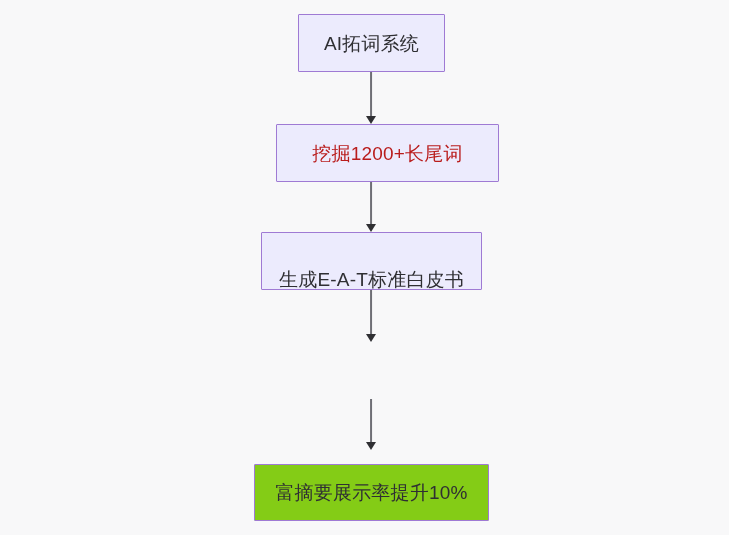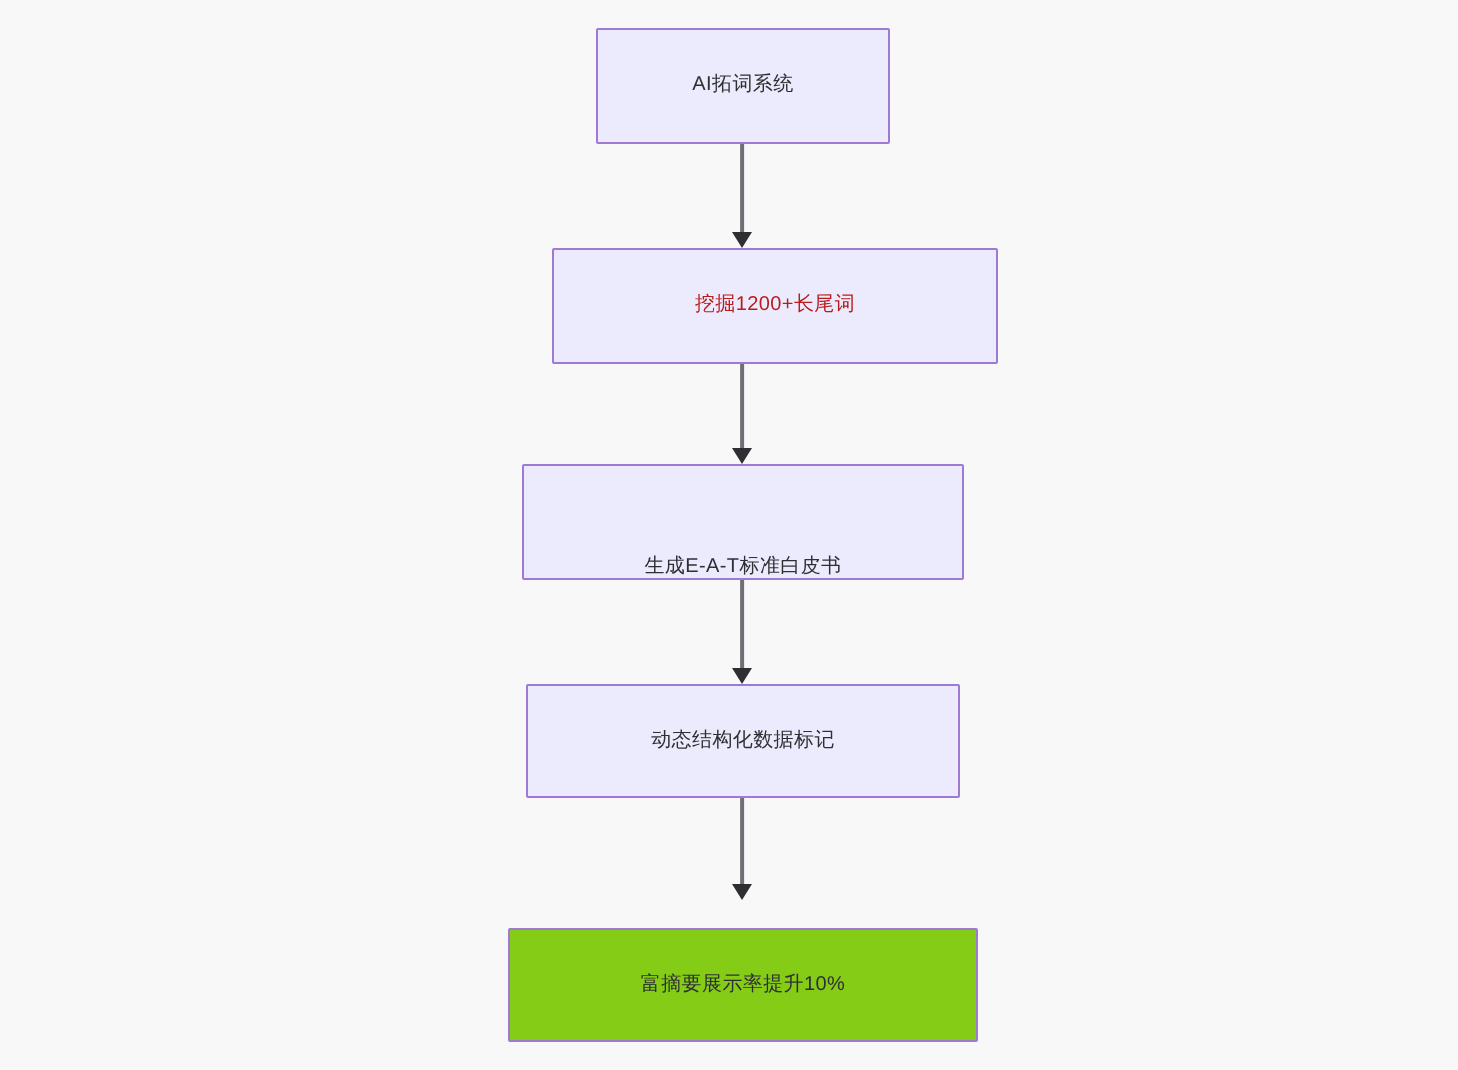--- a/index.html
+++ b/index.html
@@ -21,21 +21,21 @@
   .node {
     position: absolute;
     box-sizing: border-box;
     background: #ecebfd;
     border: 1.4px solid #9f7ad4;
     border-radius: 1px;
     display: flex;
     align-items: center;
     justify-content: center;
     color: #2f2f33;
-    font-size: 10px;
+    font-size: 19px;
     line-height: 1;
     letter-spacing: 0.2px;
     white-space: nowrap;
   }
   .node-label {
     display: block;
     padding: 0 4px;
   }
   .edge {
     position: absolute;
@@ -85,20 +85,17 @@
 
   <div class="node" style="left: 298px; top: 14px; width: 147px; height: 58px; background: rgb(236, 235, 253); border-color: rgb(159, 122, 212); color: rgb(47, 47, 51);">
     <span class="node-label">AI拓词系统</span>
   </div>
   <div class="node" style="left: 276px; top: 124px; width: 223px; height: 58px; background: rgb(236, 235, 253); border-color: rgb(159, 122, 212); color: #b91c1c;">
     <span class="node-label">挖掘1200+长尾词</span>
   </div>
   <div class="node" style="left: 261px; top: 232px; width: 221px; height: 58px; background: rgb(236, 235, 253); border-color: rgb(159, 122, 212); color: rgb(47, 47, 51); align-items: flex-end;">
     <span class="node-label">生成E-A-T标准白皮书</span>
   </div>
-  <div class="node" style="left: 263px; top: 342px; width: 217px; height: 57px; background: rgb(236, 235, 253); border-color: rgb(159, 122, 212); color: rgb(47, 47, 51);">
-    <span class="node-label">动态结构化数据标记</span>
-  </div>
   <div class="node" style="left: 254px; top: 464px; width: 235px; height: 57px; background: #84cc16; border-color: rgb(159, 122, 212); color: rgb(47, 47, 51);">
     <span class="node-label">富摘要展示率提升10%</span>
   </div>
 
 </div>
 
 </body></html>

